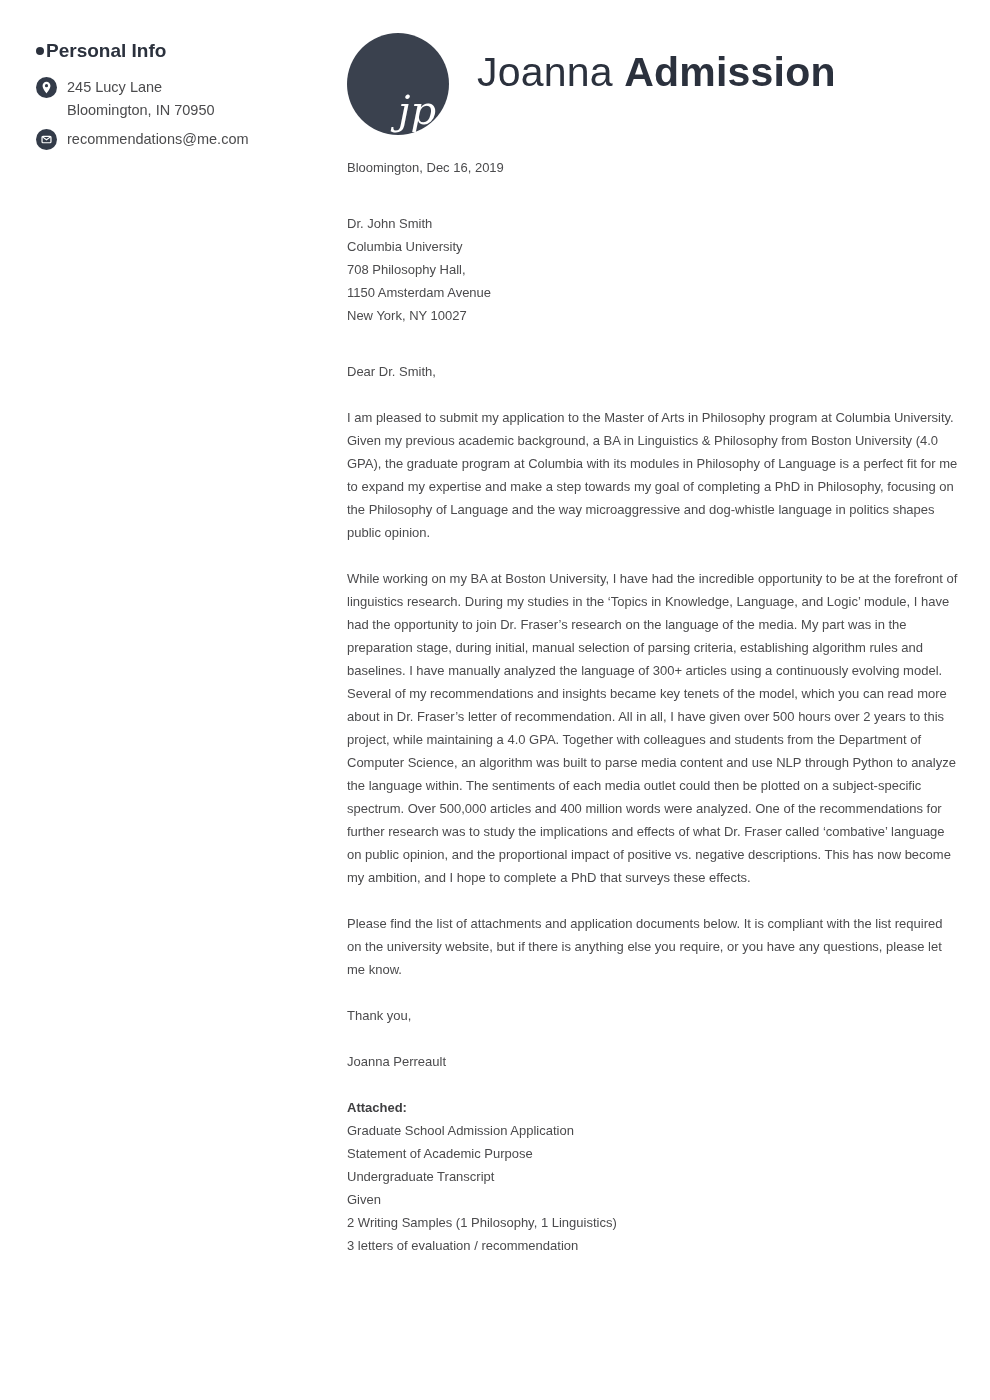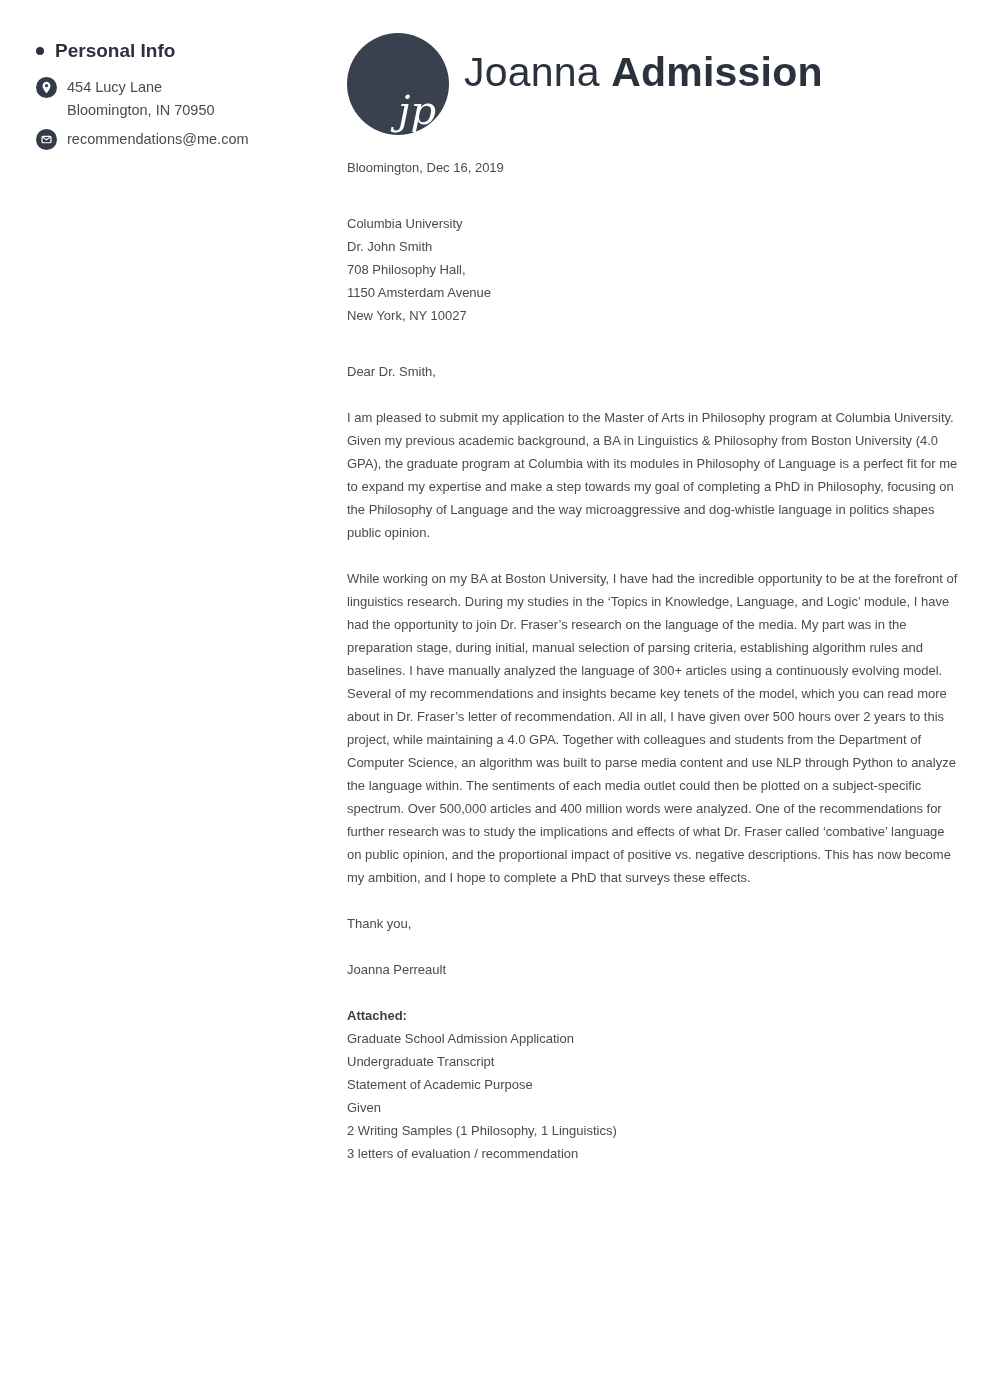--- a/index.html
+++ b/index.html
@@ -6,31 +6,31 @@
   html,body { background:#ffffff; }
   body {
     width:990px; height:1400px; position:relative;
     font-family:"Liberation Sans", sans-serif;
     -webkit-font-smoothing:antialiased;
   }
 
   
   .sidebar { position:absolute; left:36px; top:40px; width:290px; }
   .sidebar-heading {
-    display:flex; align-items:center; gap:11px;
+    display:flex; align-items:center; gap:2px;
     font-size:19px; font-weight:700; color:#2b313d; margin-bottom:14px;
   }
   .heading-dot { width:8px; height:8px; border-radius:50%; background:#2b313d; flex:0 0 8px; }
   .contact-item { display:flex; gap:10px; margin-bottom:6px; }
   .contact-icon { flex:0 0 21px; width:21px; height:21px; margin-top:1px; }
   .contact-text { font-size:14.5px; color:#4b4b4d; line-height:23px; }
 
   
   .main { position:absolute; left:347px; top:33px; width:612px; }
-  .header-row { display:flex; gap:15px; }
+  .header-row { display:flex; gap:28px; }
   .avatar {
     width:102px; height:102px; flex:0 0 102px;
     border-radius:50%; background:#3a414e; position:relative;
   }
   .initials {
     position:absolute; right:13px; bottom:3px;
     font-family:"DejaVu Serif", serif; font-style:italic;
     font-size:40px; line-height:1.1; color:#ffffff;
   }
   .name { font-size:41px; font-weight:400; color:#2b313d; margin-top:16px; white-space:nowrap; letter-spacing:0.2px; }
@@ -54,21 +54,21 @@
     <span class="heading-dot"></span>
     <span>Personal Info</span>
   </div>
 
   <div class="contact-item">
     <svg class="contact-icon" viewBox="0 0 24 24">
       <circle cx="12" cy="12" r="12" fill="#333b49"></circle>
       <path fill="#ffffff" fill-rule="evenodd" d="M12 5.4c-2.48 0-4.5 2.02-4.5 4.5 0 3.38 4.5 8.7 4.5 8.7s4.5-5.32 4.5-8.7c0-2.48-2.02-4.5-4.5-4.5zm0 6.3a1.8 1.8 0 1 1 0-3.6 1.8 1.8 0 0 1 0 3.6z"></path>
     </svg>
     <div class="contact-text">
-      <div>454 Lucy Lane</div>
+      <div>245 Lucy Lane</div>
       <div>Bloomington, IN 70950</div>
     </div>
   </div>
 
 
   <div class="contact-item">
     <svg class="contact-icon" viewBox="0 0 24 24">
       <circle cx="12" cy="12" r="12" fill="#333b49"></circle>
       <rect x="6.9" y="8.3" width="10.2" height="7.4" rx="1.1" fill="none" stroke="#ffffff" stroke-width="1.4"></rect>
       <path d="M7.4 9l4.6 3.4L16.6 9" fill="none" stroke="#ffffff" stroke-width="1.4" stroke-linecap="round" stroke-linejoin="round"></path>
@@ -86,40 +86,41 @@
       <span class="initials">jp</span>
     </div>
     <h1 class="name"><span class="first">Joanna</span> <span class="last">Admission</span></h1>
   </div>
 
   <div class="letter">
 
     <div class="dateline">Bloomington, Dec 16, 2019</div>
 
     <div class="recipient">
+      <div>Dr. John Smith</div>
       <div>Columbia University</div>
-      <div>Dr. John Smith</div>
       <div>708 Philosophy Hall,</div>
       <div>1150 Amsterdam Avenue</div>
       <div>New York, NY 10027</div>
     </div>
 
     <div class="salutation">Dear Dr. Smith,</div>
 
     <p class="para">I am pleased to submit my application to the Master of Arts in Philosophy program at Columbia University. Given my previous academic background, a BA in Linguistics &amp; Philosophy from Boston University (4.0 GPA), the graduate program at Columbia with its modules in Philosophy of Language is a perfect fit for me to expand my expertise and make a step towards my goal of completing a PhD in Philosophy, focusing on the Philosophy of Language and the way microaggressive and dog-whistle language in politics shapes public opinion.</p>
     <p class="para">While working on my BA at Boston University, I have had the incredible opportunity to be at the forefront of linguistics research. During my studies in the ‘Topics in Knowledge, Language, and Logic’ module, I have had the opportunity to join Dr. Fraser’s research on the language of the media. My part was in the preparation stage, during initial, manual selection of parsing criteria, establishing algorithm rules and baselines. I have manually analyzed the language of 300+ articles using a continuously evolving model. Several of my recommendations and insights became key tenets of the model, which you can read more about in Dr. Fraser’s letter of recommendation. All in all, I have given over 500 hours over 2 years to this project, while maintaining a 4.0 GPA. Together with colleagues and students from the Department of Computer Science, an algorithm was built to parse media content and use NLP through Python to analyze the language within. The sentiments of each media outlet could then be plotted on a subject-specific spectrum. Over 500,000 articles and 400 million words were analyzed. One of the recommendations for further research was to study the implications and effects of what Dr. Fraser called ‘combative’ language on public opinion, and the proportional impact of positive vs. negative descriptions. This has now become my ambition, and I hope to complete a PhD that surveys these effects.</p>
+    <p class="para">Please find the list of attachments and application documents below. It is compliant with the list required on the university website, but if there is anything else you require, or you have any questions, please let me know.</p>
 
     <div class="closing">Thank you,</div>
 
     <div class="signature">Joanna Perreault</div>
 
     <div class="attachments">
       <div class="attachments-heading">Attached:</div>
       <div>Graduate School Admission Application</div>
+      <div>Statement of Academic Purpose</div>
       <div>Undergraduate Transcript</div>
-      <div>Statement of Academic Purpose</div>
       <div>Given</div>
       <div>2 Writing Samples (1 Philosophy, 1 Linguistics)</div>
       <div>3 letters of evaluation / recommendation</div>
     </div>
 
   </div>
 </main>
 
 </body></html>

